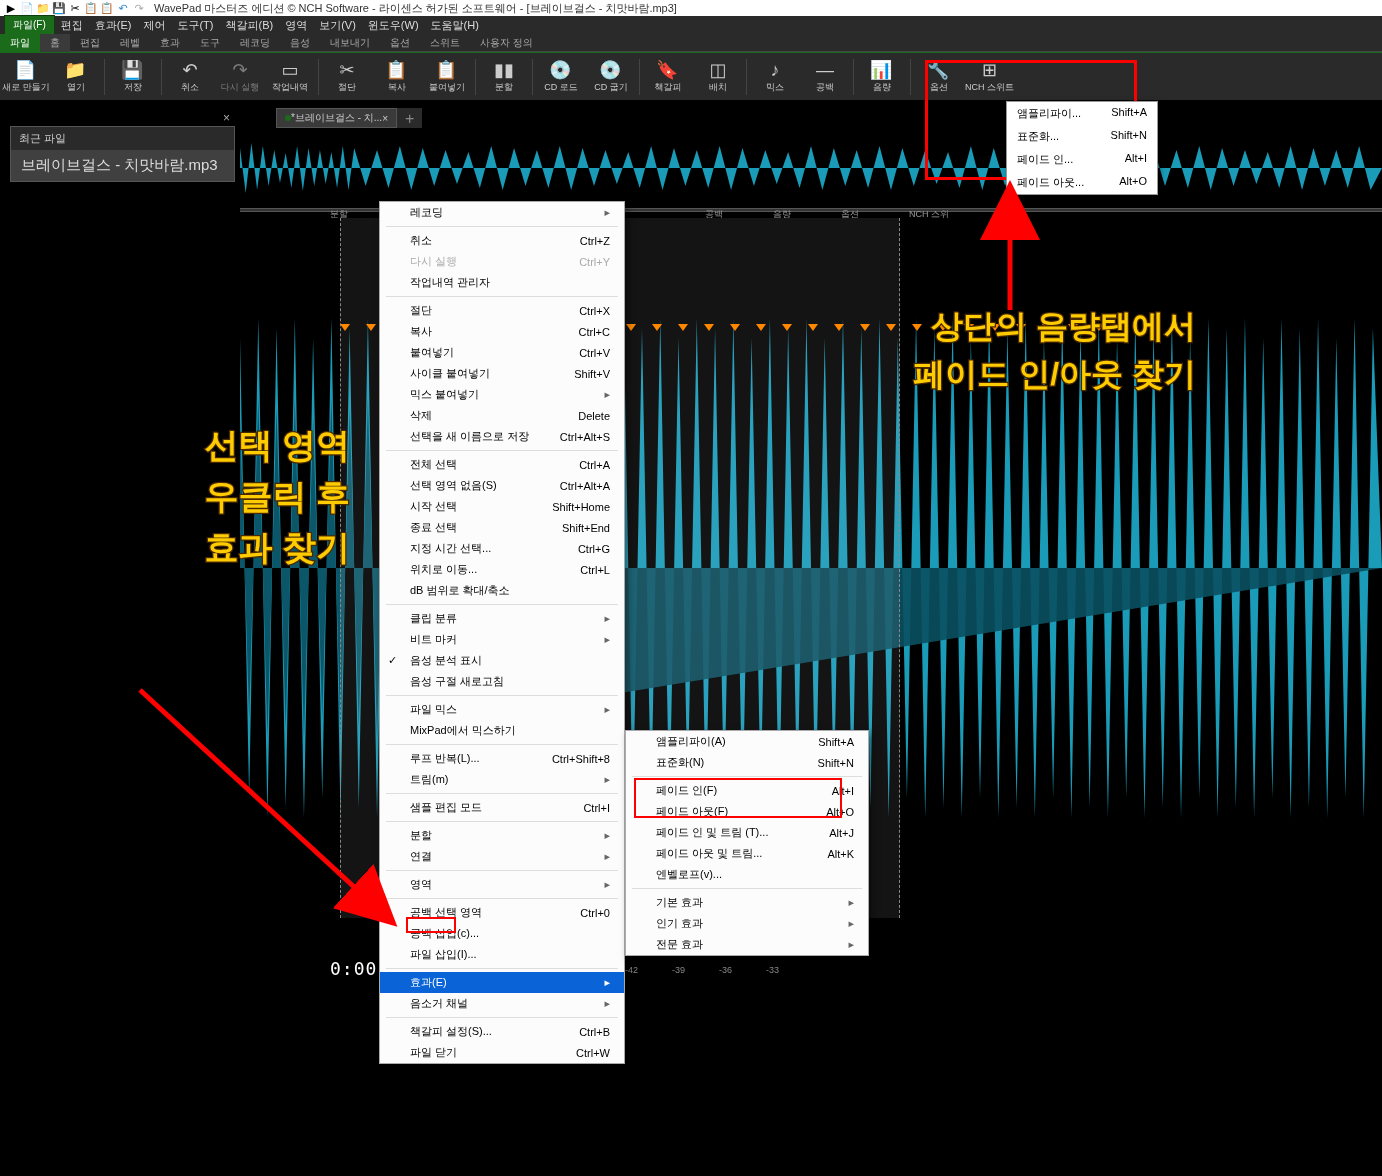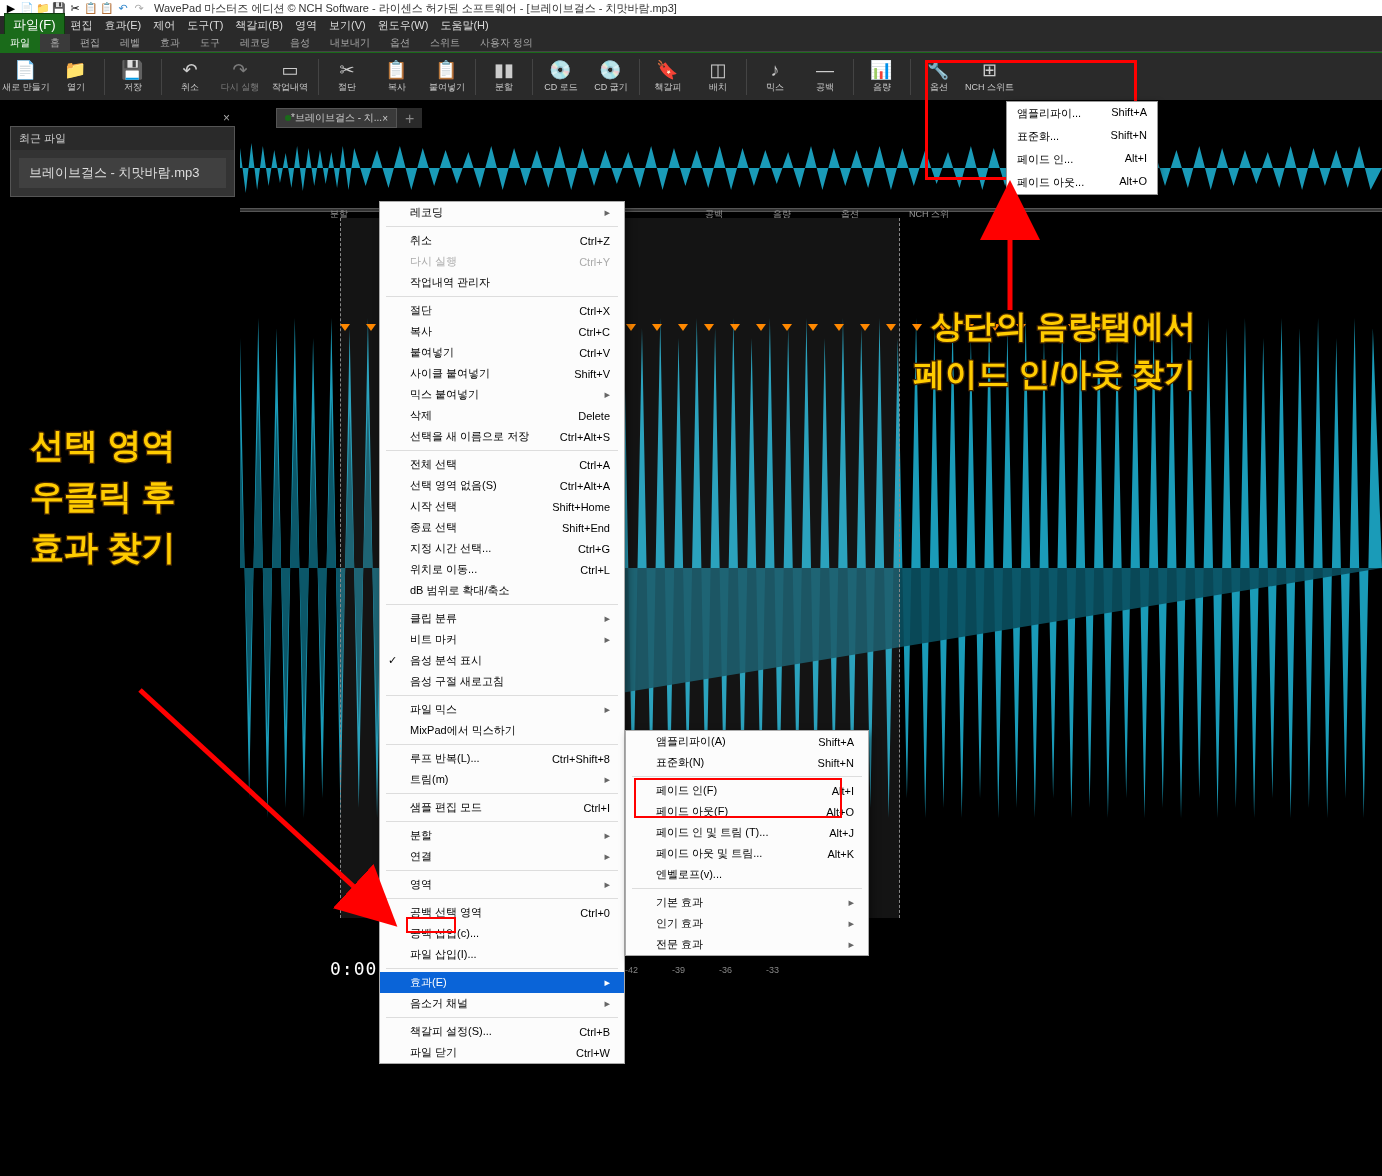--- a/index.html
+++ b/index.html
@@ -6,21 +6,21 @@
   body { background: #000; width: 1382px; height: 1176px; position: relative; overflow: hidden; }
   
   
   .titlebar { background: #fff; height: 16px; display: flex; align-items: center; padding: 0 4px; font-size: 11px; }
   .titlebar-icons { display: flex; gap: 2px; }
   .titlebar-icons span { width: 14px; height: 14px; display: inline-flex; align-items: center; justify-content: center; font-size: 11px; }
   .titlebar-text { margin-left: 8px; color: #333; }
   
   
   .menubar { background: #2a2a2a; height: 18px; display: flex; align-items: center; padding: 0 4px; }
-  .menubar .file-btn { background: #1a6b1a; color: #fff; padding: 2px 8px; font-size: 13px; border: 1px solid #0d3d0d; }
+  .menubar .file-btn { background: #1a6b1a; color: #fff; padding: 2px 8px; font-size: 10px; border: 1px solid #0d3d0d; }
   .menubar-item { color: #ddd; font-size: 11px; padding: 2px 6px; cursor: pointer; }
   
   
   .subtabs { background: #2a2a2a; height: 18px; display: flex; align-items: center; border-bottom: 1px solid #444; }
   .subtab { color: #aaa; font-size: 10px; padding: 2px 10px; cursor: pointer; }
   .subtab.active { background: #1a6b1a; color: #fff; }
   
   
   .toolbar { background: #2a2a2a; height: 48px; display: flex; align-items: center; padding: 4px 2px; gap: 2px; border-top: 1px solid #1a6b1a; }
   .tool-btn { display: flex; flex-direction: column; align-items: center; justify-content: center; min-width: 48px; height: 44px; color: #ccc; font-size: 9px; cursor: pointer; }
@@ -28,21 +28,21 @@
   .tool-sep { width: 1px; height: 36px; background: #444; margin: 0 2px; }
   
   
   .volume-dropdown { position: absolute; top: 101px; left: 1006px; width: 152px; background: #fff; border: 1px solid #999; box-shadow: 2px 2px 6px rgba(0,0,0,0.4); z-index: 60; }
   .volume-dropdown .vitem { display: flex; justify-content: space-between; padding: 4px 10px; font-size: 11px; cursor: pointer; }
   .volume-highlight-box { position: absolute; top: 60px; left: 925px; width: 212px; height: 120px; border: 3px solid #ff0000; z-index: 50; pointer-events: none; }
   
   
   .sidepanel { position: absolute; top: 126px; left: 10px; width: 225px; background: #333; border: 1px solid #555; z-index: 5; }
   .sidepanel-head { background: #2a2a2a; color: #ccc; font-size: 11px; padding: 4px 8px; display: flex; justify-content: space-between; }
-  .sidepanel-item { background: #404040; color: #ddd; font-size: 13px; padding: 6px 10px; margin: 8px; cursor: pointer; }
+  .sidepanel-item { background: #404040; color: #ddd; font-size: 15px; padding: 6px 10px; margin: 0; cursor: pointer; }
   .sidepanel-close { position: absolute; top: -16px; right: 4px; color: #aaa; font-size: 12px; cursor: pointer; }
   
   
   .filetab-row { position: absolute; top: 108px; left: 276px; height: 20px; display: flex; z-index: 6; }
   .filetab { background: #3a3a3a; border: 1px solid #555; color: #ccc; font-size: 10px; padding: 2px 8px; display: flex; align-items: center; }
   .filetab .dot { width: 6px; height: 6px; background: #1a6b1a; border-radius: 50%; }
   .filetab-add { background: #2a2a2a; color: #888; padding: 2px 8px; cursor: pointer; }
   
   
   .waveform { position: absolute; top: 128px; left: 240px; right: 0; height: 790px; background: #000; overflow: hidden; }
@@ -68,21 +68,21 @@
   .ctx-item.highlighted { background: #0a64d8; color: #fff; }
   .ctx-item.highlighted .arrow { color: #fff; }
   .effect-red-box { position: absolute; left: 406px; top: 917px; width: 50px; height: 16px; border: 2px solid #ff0000; z-index: 105; pointer-events: none; }
   
   
   .submenu { position: absolute; top: 730px; left: 625px; width: 244px; background: #fcfcfc; border: 1px solid #aaa; box-shadow: 3px 3px 8px rgba(0,0,0,0.4); z-index: 110; font-size: 11px; }
   .sub-red-box { position: absolute; left: 634px; top: 778px; width: 208px; height: 40px; border: 2px solid #ff0000; z-index: 115; pointer-events: none; }
   
   
   .anno { position: absolute; font-weight: 900; color: #ffcc00; -webkit-text-stroke: 2.5px #4a2800; paint-order: stroke fill; z-index: 200; pointer-events: none; font-size: 34px; line-height: 1.5; }
-  .anno.left { top: 420px; left: 30px; text-align: left; width: 320px; }
+  .anno.left { top: 420px; left: 30px; text-align: right; width: 320px; }
   .anno.right { top: 302px; left: 856px; text-align: right; width: 340px; font-size: 32px; }
   
   svg.arrow-svg { position: absolute; z-index: 190; pointer-events: none; }
   
   .db-ruler { position: absolute; bottom: 195px; left: 625px; right: 10px; height: 16px; color: #888; font-size: 9px; display: flex; gap: 34px; }
 </style>
 </head>
 <body>
 
 <div class="titlebar">

